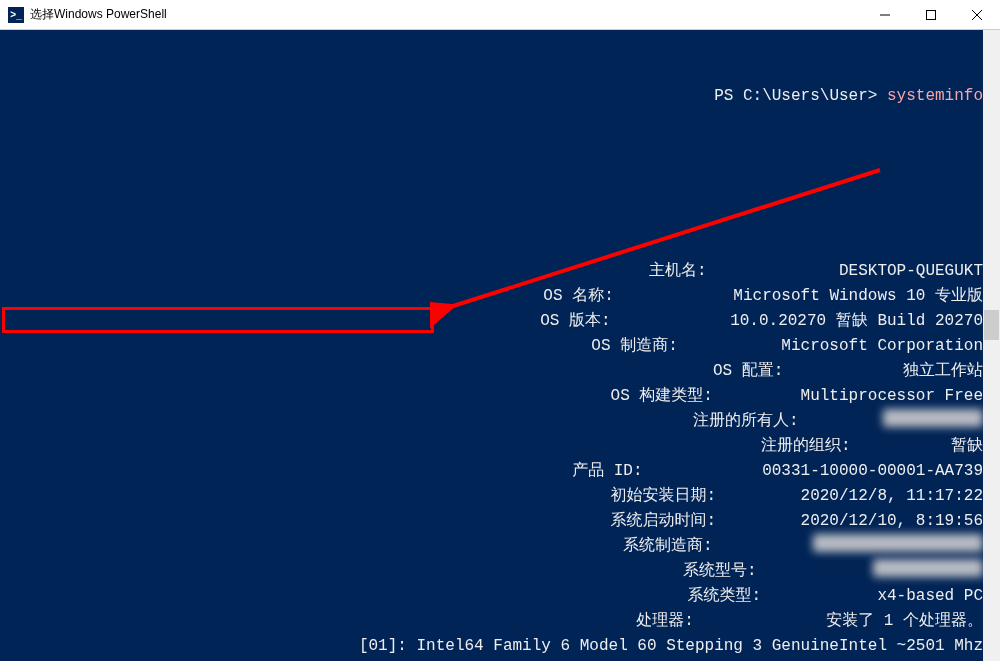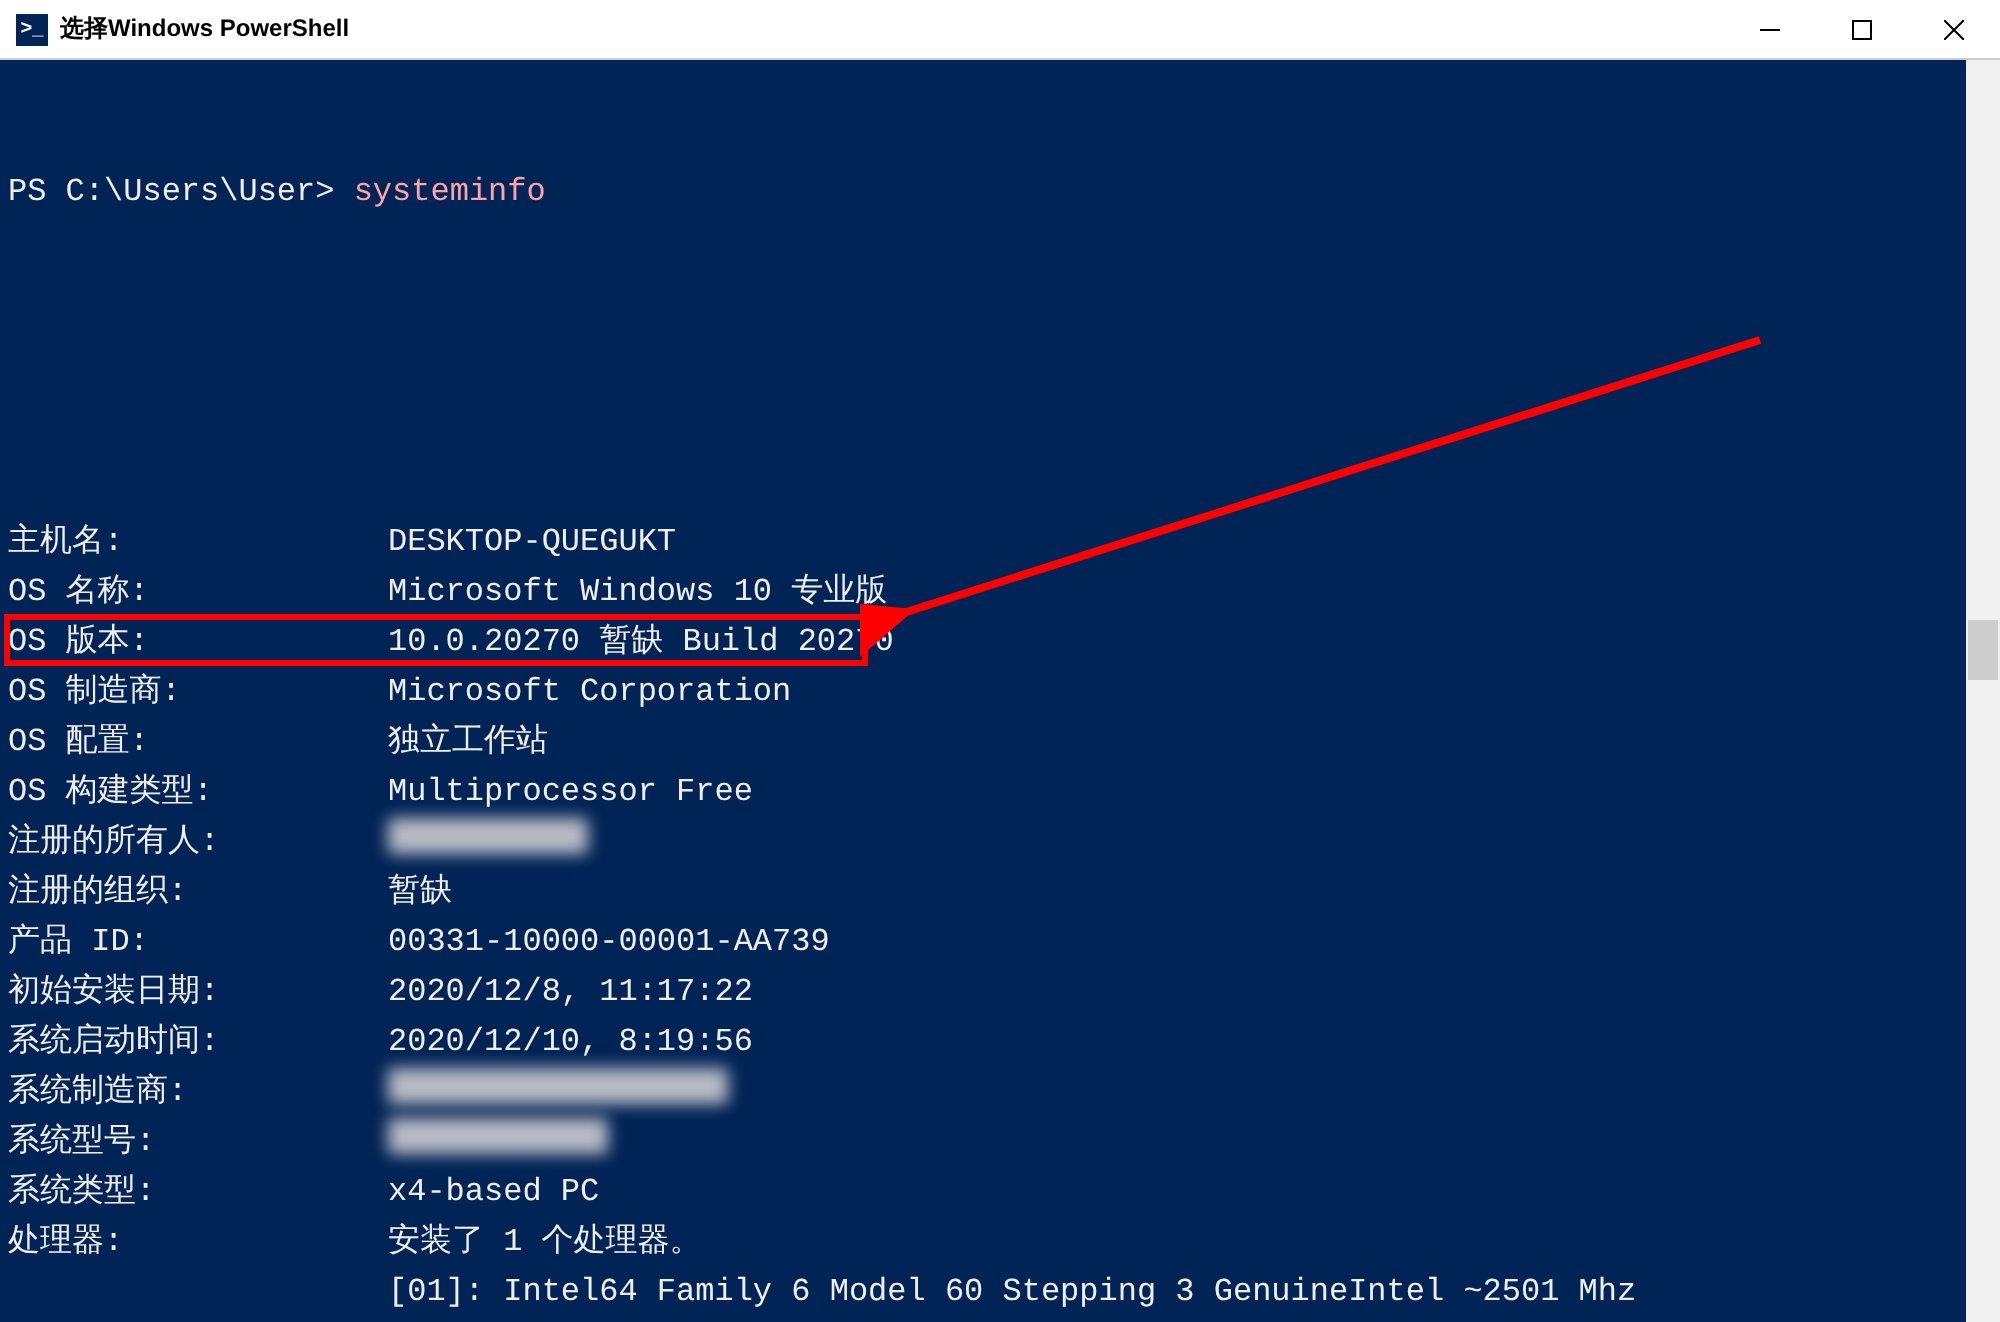--- a/index.html
+++ b/index.html
@@ -1,28 +1,28 @@
 <!DOCTYPE html>
 <html><head>
 <meta charset="utf-8">
 <style>
   * { margin: 0; padding: 0; box-sizing: border-box; }
   html, body { width: 1000px; height: 661px; overflow: hidden; font-family: "Segoe UI", Tahoma, sans-serif; }
   .window { width: 1000px; height: 661px; display: flex; flex-direction: column; background: #012456; }
   .titlebar { height: 30px; background: #ffffff; display: flex; align-items: center; border-bottom: 1px solid #cccccc; }
   .titlebar .icon { width: 16px; height: 16px; margin: 0 6px 0 8px; background: #012456; display: flex; align-items: center; justify-content: center; color: #fff; font-size: 10px; font-weight: bold; }
-  .titlebar .title { flex: 0 0 auto; font-size: 12px; color: #000; font-weight: bold; }
+  .titlebar .title { flex: 0 0 auto; font-size: 12px; color: #000; }
   .titlebar .spacer { flex: 1 1 auto; }
   .winbtn { width: 46px; height: 30px; display: flex; align-items: center; justify-content: center; color: #000; }
   .winbtn svg { width: 10px; height: 10px; }
   .terminal-wrap { flex: 1 1 auto; position: relative; display: flex; }
   .terminal { flex: 1 1 auto; background: #012456; color: #eeeeee; font-family: Consolas, "Courier New", monospace; font-size: 16px; line-height: 25px; padding: 4px 0 0 4px; white-space: pre; position: relative; letter-spacing: 0px; }
   .scrollbar { width: 17px; background: #f0f0f0; position: relative; }
   .scroll-thumb { position: absolute; left: 1px; right: 1px; top: 280px; height: 30px; background: #cdcdcd; }
-  .line { height: 25px; display: flex; }
+  .line { height: 25px; display: flex; justify-content: flex-end; }
   .label-col { display: inline-block; width: 190px; font-family: Liberation Mono, monospace; }
   .val-col { display: inline-block; }
   .prompt-path { color: #eeeeee; }
   .prompt-cmd { color: #fca5a5; }
   .highlight-row { position: absolute; border: 3px solid #ff0000; left: 2px; top: 280px; width: 432px; height: 26px; pointer-events: none; }
   .arrow { position: absolute; pointer-events: none; }
   .blur1, .blur2, .blur3 { display: inline-block; filter: blur(4px); background: #b8bcc4; color: transparent; height: 18px; vertical-align: middle; border-radius: 2px; }
   .blur1 { width: 100px; }
   .blur2 { width: 170px; }
   .blur3 { width: 110px; }

